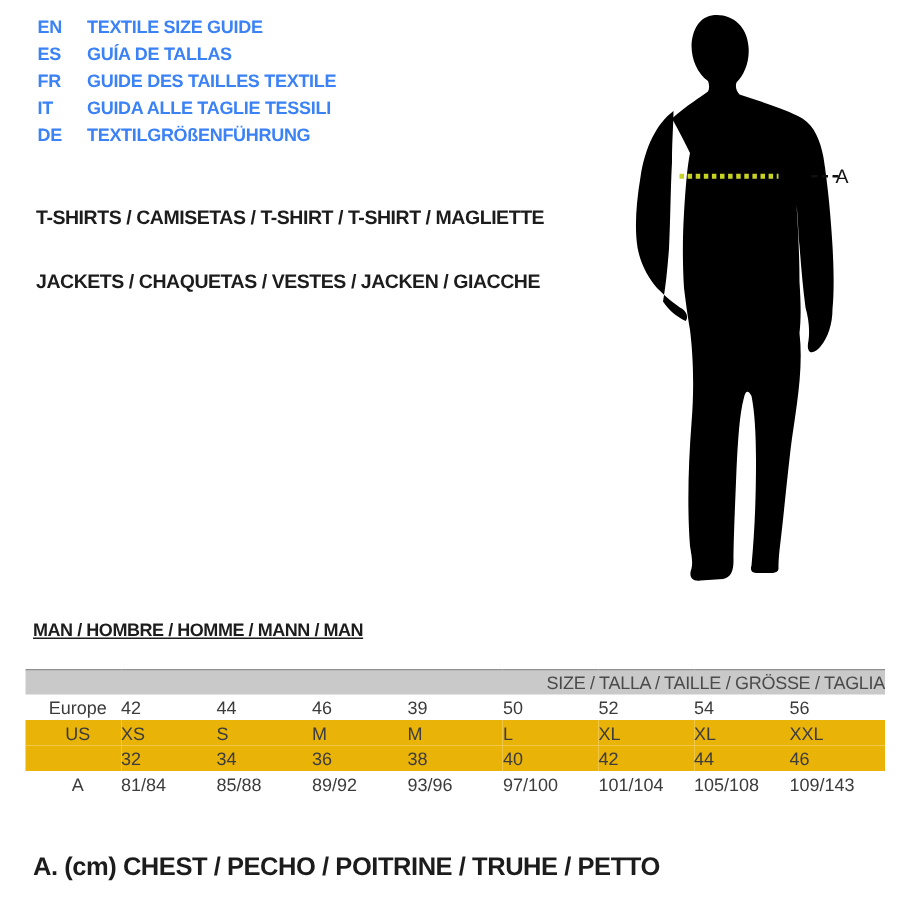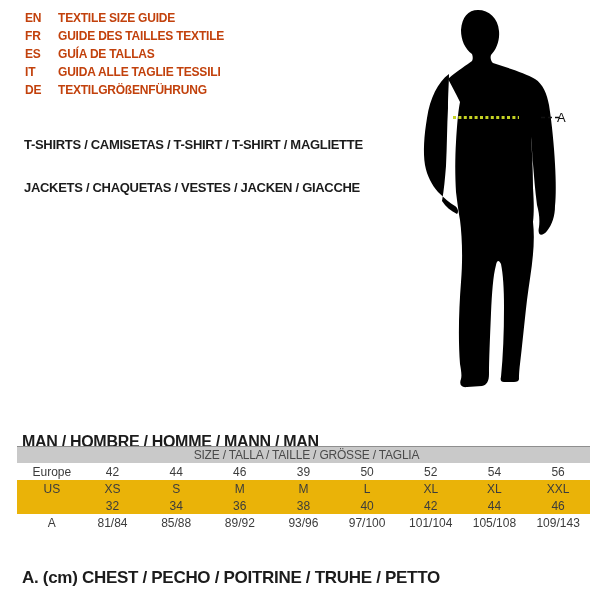--- a/index.html
+++ b/index.html
@@ -7,65 +7,65 @@
     width: 600px; height: 600px;
     background: #ffffff;
     font-family: "Liberation Sans", sans-serif;
     color: #1c1c1c;
     position: relative;
     overflow: hidden;
   }
   .abs { position: absolute; }
 
   
-  .lang-list { left: 25px; top: 9px; font-size: 12px; font-weight: 700; letter-spacing: -0.2px; color:#c2410c; }
+  .lang-list { left: 25px; top: 9px; font-size: 12px; font-weight: 700; letter-spacing: -0.2px; color:#3b82f6; }
   .lang-row { display: flex; height: 18px; line-height: 18px; }
   .lang-code { width: 33px; }
   .lang-label { white-space: nowrap; }
 
   
   .categories { left: 24px; top: 111px; font-size: 13px; font-weight: 700; letter-spacing: -0.3px; }
   .categories div { height: 19px; line-height: 19px; white-space: nowrap; margin-top: 24px; }
 
   
   .figure-wrap { left: 415px; top: 8px; width: 150px; height: 390px; }
   .measure-label { left: 557px; top: 110px; font-size: 13px; font-weight: 400; color: #111; }
 
   
-  .section-title { left: 22px; top: 433px; font-size: 16px; font-weight: 700; letter-spacing: -0.3px; }
+  .section-title { left: 22px; top: 413px; font-size: 12px; font-weight: 700; letter-spacing: -0.3px; text-decoration: underline; }
 
   
   .size-table { left: 17px; top: 446px; width: 573px; }
   table { border-collapse: collapse; width: 573px; font-size: 12px; color: #3c3c3c; table-layout: fixed; }
-  td { padding: 0; height: 17px; text-align: center; font-weight: 400; white-space: nowrap; }
+  td { padding: 0; height: 17px; font-weight: 400; white-space: nowrap; }
   td.row-label { text-align: center; padding-left: 6px; width: 72px; }
   tr.tbl-header td {
-    background: #c9c9c9; color: #4a4a4a; text-align: center; padding-left: 6px;
+    background: #c9c9c9; color: #4a4a4a; text-align: right; padding-left: 6px;
     border-top: 1px solid #8f8f8f; height: 16px; letter-spacing: -0.2px;
   }
   tr.shaded td { background: #eab308; }
 
   
   .footnote { left: 22px; top: 568px; font-size: 17px; font-weight: 700; letter-spacing: -0.3px; }
 </style>
 </head>
 <body>
 
 <div class="abs lang-list">
   <div class="lang-row">
     <span class="lang-code">EN</span>
     <span class="lang-label">TEXTILE SIZE GUIDE</span>
   </div>
   <div class="lang-row">
+    <span class="lang-code">ES</span>
+    <span class="lang-label">GUÍA DE TALLAS</span>
+  </div>
+  <div class="lang-row">
     <span class="lang-code">FR</span>
     <span class="lang-label">GUIDE DES TAILLES TEXTILE</span>
-  </div>
-  <div class="lang-row">
-    <span class="lang-code">ES</span>
-    <span class="lang-label">GUÍA DE TALLAS</span>
   </div>
   <div class="lang-row">
     <span class="lang-code">IT</span>
     <span class="lang-label">GUIDA ALLE TAGLIE TESSILI</span>
   </div>
   <div class="lang-row">
     <span class="lang-code">DE</span>
     <span class="lang-label">TEXTILGRÖßENFÜHRUNG</span>
   </div>
 </div>

